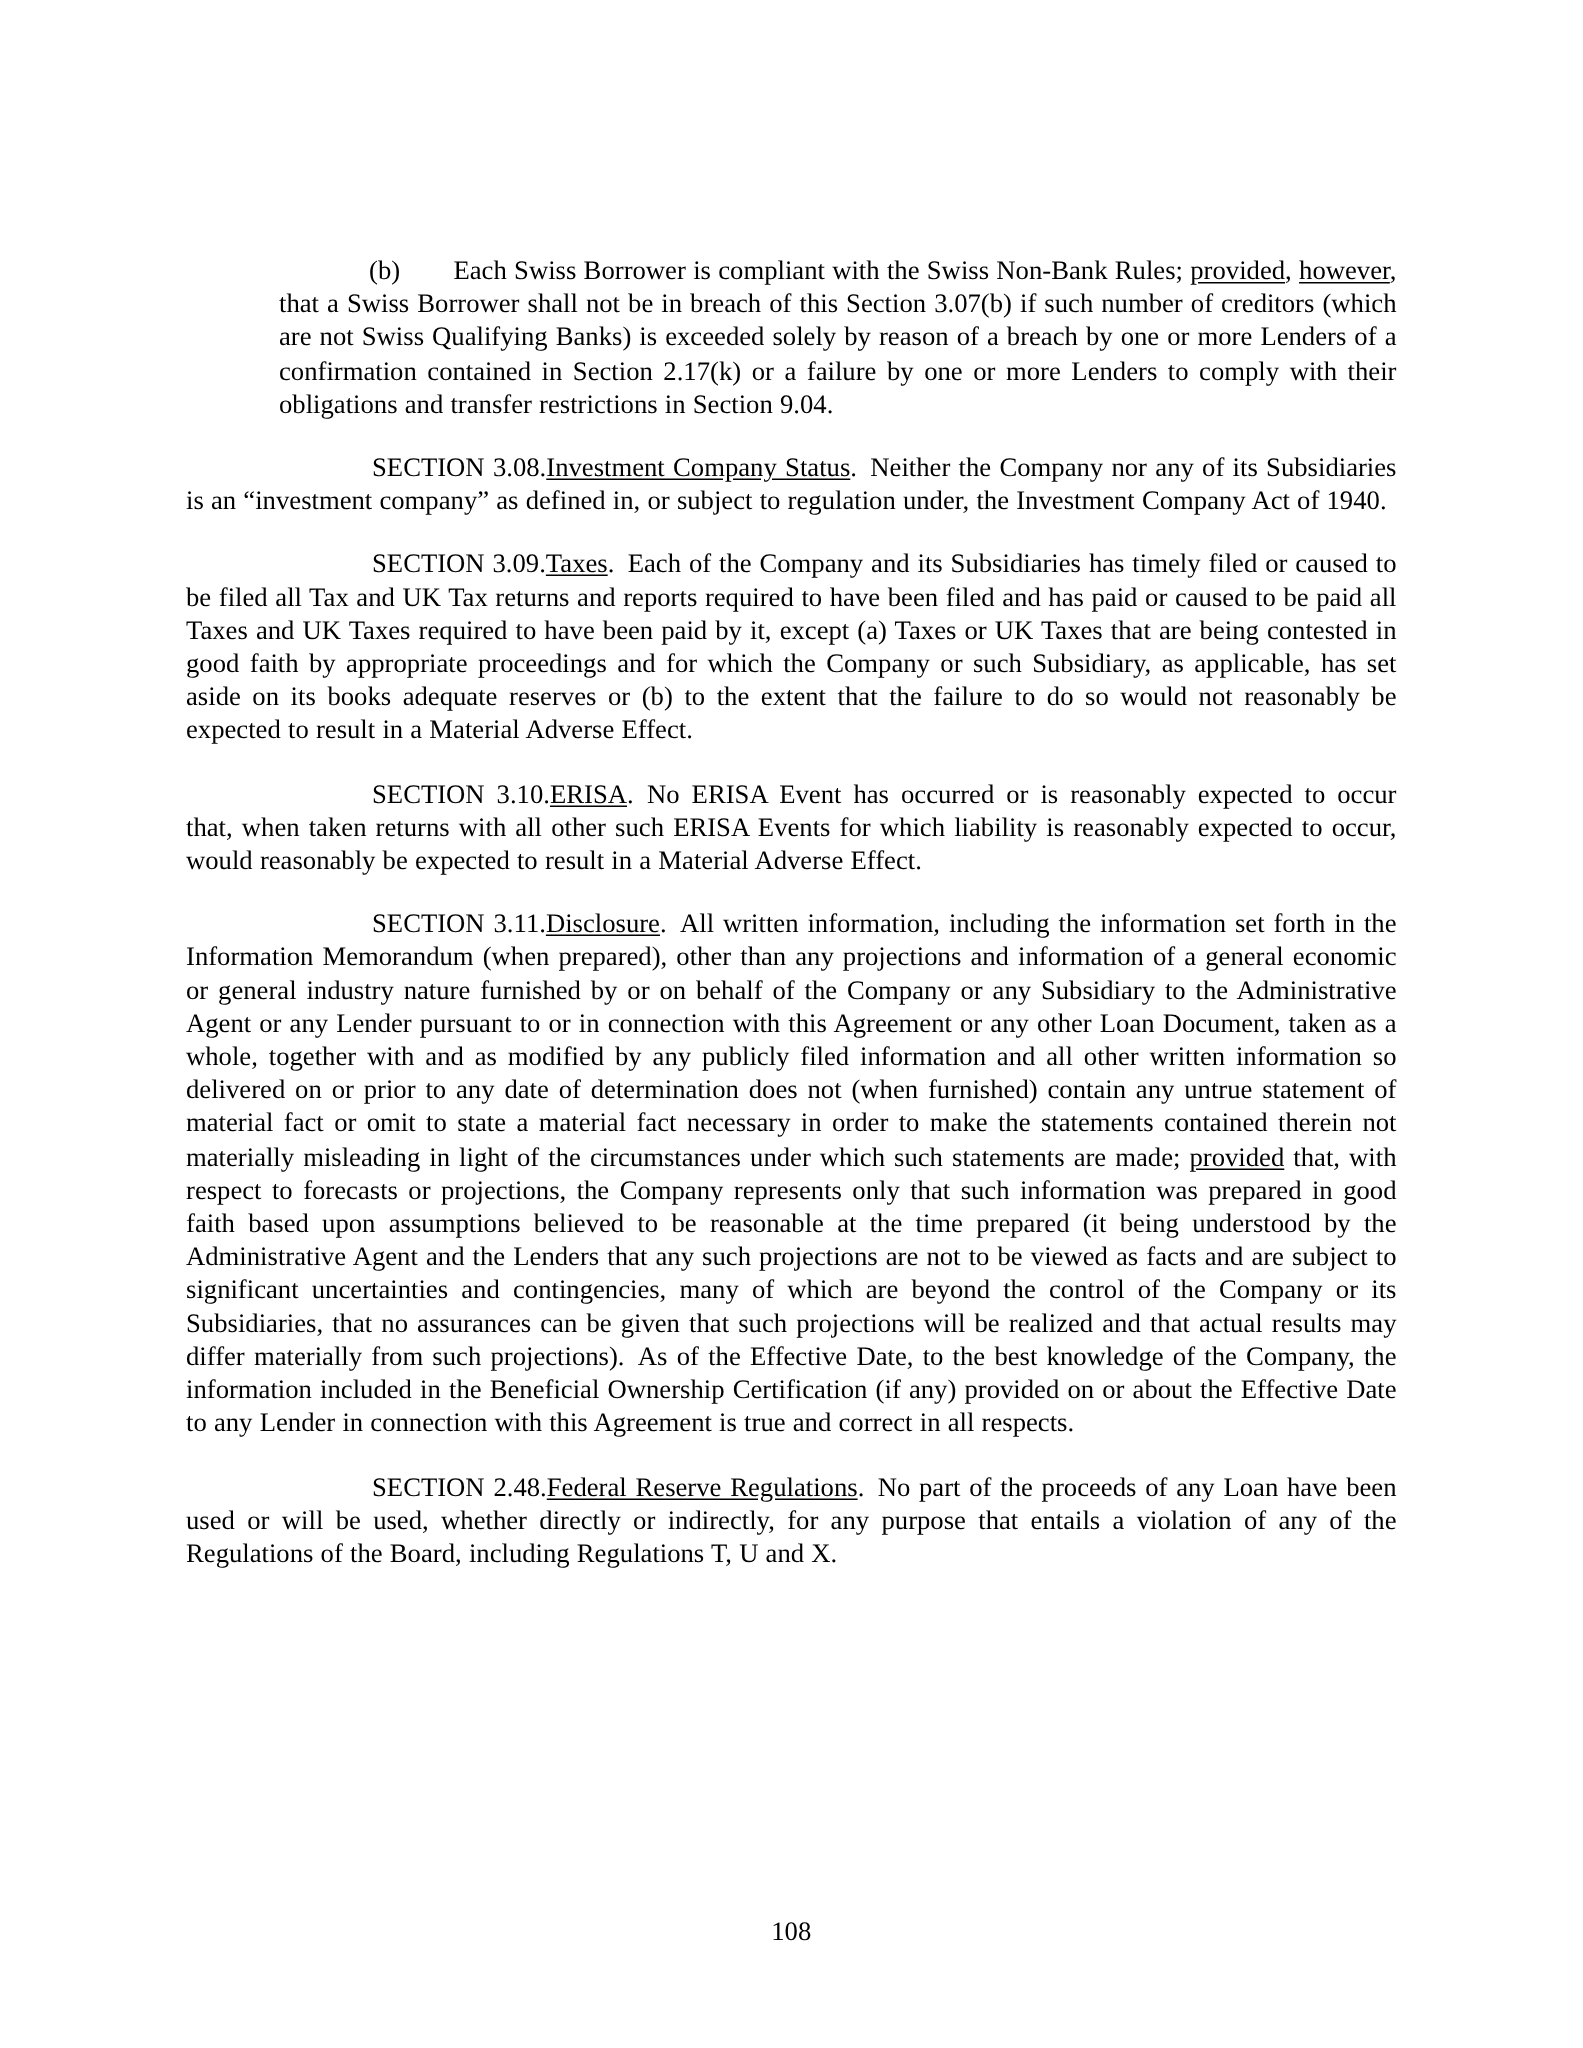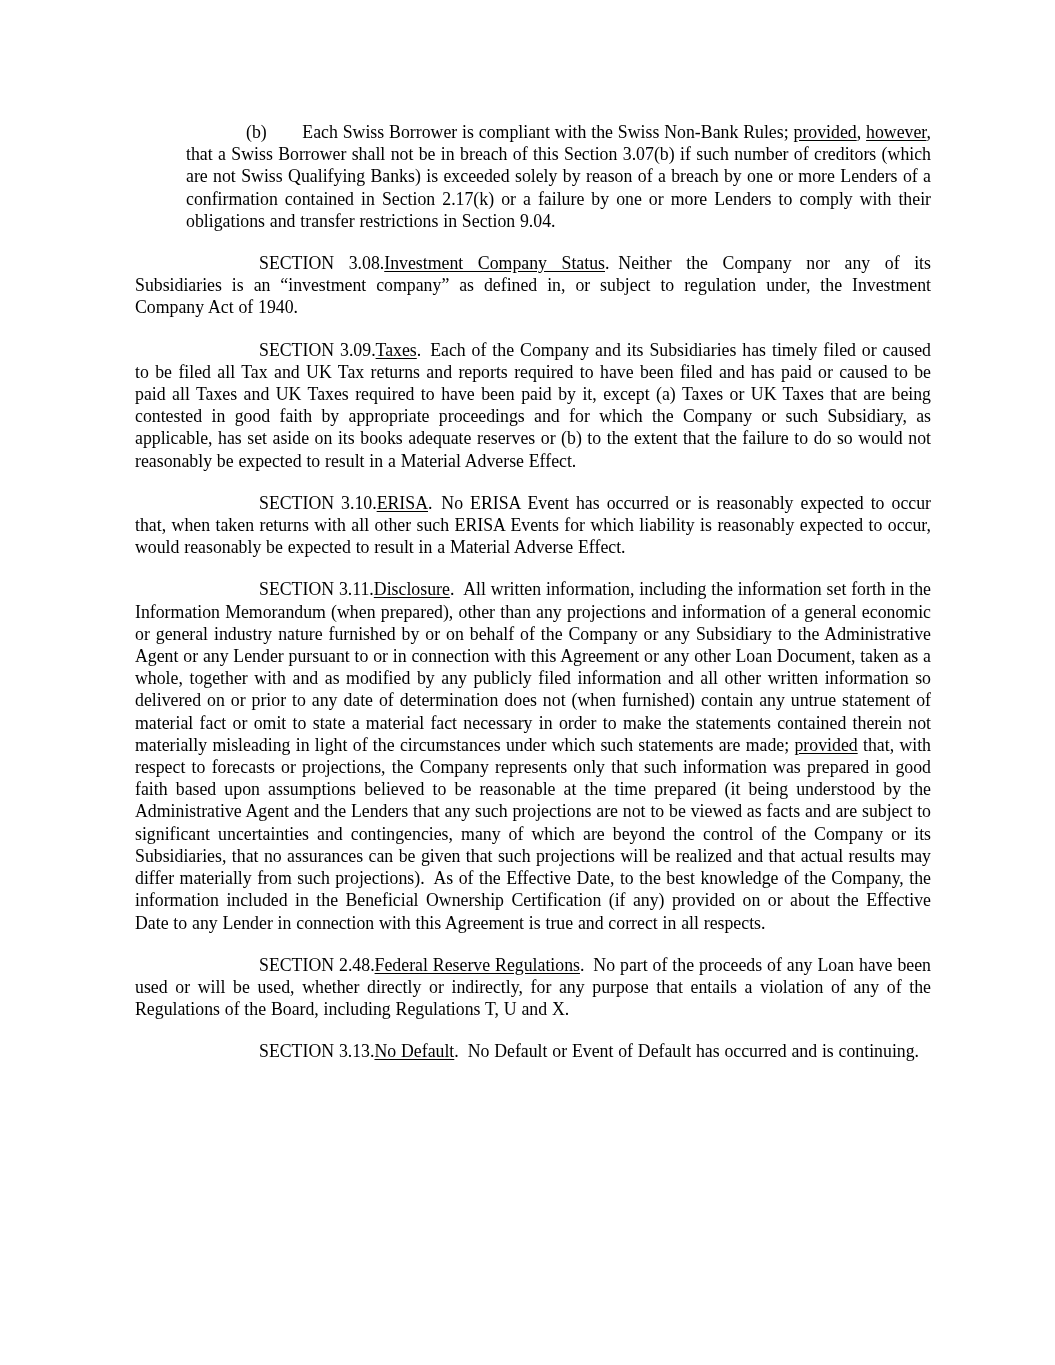--- a/index.html
+++ b/index.html
@@ -29,26 +29,26 @@
   p.para {
     margin: 0 0 20px 0;
     font-size: 17.8px;
     line-height: 22.2px;
     text-align: justify;
     word-spacing: 0.02em;
   }
   
   p.section {
     text-indent: 124px;
-    margin-left: 11px;
   }
   
   p.block {
     margin-left: 62px;
     text-indent: 60px;
+    margin-top: 48px;
   }
   .u {
     text-decoration: underline;
     text-underline-offset: 2px;
   }
   .footer {
     position: absolute;
     top: 1276px;
     left: 0;
     width: 100%;
@@ -61,15 +61,15 @@
 <body>
 
 <div class="page">
   <div class="body-text">
     <p class="para block"><span>(b)  Each Swiss Borrower is compliant with the Swiss Non-Bank Rules; </span><span class="u">provided</span><span>, </span><span class="u">however</span><span>, that a Swiss Borrower shall not be in breach of this Section 3.07(b) if such number of creditors (which are not Swiss Qualifying Banks) is exceeded solely by reason of a breach by one or more Lenders of a confirmation contained in Section 2.17(k) or a failure by one or more Lenders to comply with their obligations and transfer restrictions in Section 9.04.</span></p>
     <p class="para section"><span>SECTION 3.08.</span><span class="u">Investment Company Status</span><span>. Neither the Company nor any of its Subsidiaries is an “investment company” as defined in, or subject to regulation under, the Investment Company Act of 1940.</span></p>
     <p class="para section"><span>SECTION 3.09.</span><span class="u">Taxes</span><span>. Each of the Company and its Subsidiaries has timely filed or caused to be filed all Tax and UK Tax returns and reports required to have been filed and has paid or caused to be paid all Taxes and UK Taxes required to have been paid by it, except (a) Taxes or UK Taxes that are being contested in good faith by appropriate proceedings and for which the Company or such Subsidiary, as applicable, has set aside on its books adequate reserves or (b) to the extent that the failure to do so would not reasonably be expected to result in a Material Adverse Effect.</span></p>
     <p class="para section"><span>SECTION 3.10.</span><span class="u">ERISA</span><span>. No ERISA Event has occurred or is reasonably expected to occur that, when taken returns with all other such ERISA Events for which liability is reasonably expected to occur, would reasonably be expected to result in a Material Adverse Effect.</span></p>
     <p class="para section"><span>SECTION 3.11.</span><span class="u">Disclosure</span><span>. All written information, including the information set forth in the Information Memorandum (when prepared), other than any projections and information of a general economic or general industry nature furnished by or on behalf of the Company or any Subsidiary to the Administrative Agent or any Lender pursuant to or in connection with this Agreement or any other Loan Document, taken as a whole, together with and as modified by any publicly filed information and all other written information so delivered on or prior to any date of determination does not (when furnished) contain any untrue statement of material fact or omit to state a material fact necessary in order to make the statements contained therein not materially misleading in light of the circumstances under which such statements are made; </span><span class="u">provided</span><span> that, with respect to forecasts or projections, the Company represents only that such information was prepared in good faith based upon assumptions believed to be reasonable at the time prepared (it being understood by the Administrative Agent and the Lenders that any such projections are not to be viewed as facts and are subject to significant uncertainties and contingencies, many of which are beyond the control of the Company or its Subsidiaries, that no assurances can be given that such projections will be realized and that actual results may differ materially from such projections). As of the Effective Date, to the best knowledge of the Company, the information included in the Beneficial Ownership Certification (if any) provided on or about the Effective Date to any Lender in connection with this Agreement is true and correct in all respects.</span></p>
     <p class="para section"><span>SECTION 2.48.</span><span class="u">Federal Reserve Regulations</span><span>. No part of the proceeds of any Loan have been used or will be used, whether directly or indirectly, for any purpose that entails a violation of any of the Regulations of the Board, including Regulations T, U and X.</span></p>
-    <p class="para section"><span>SECTION 3.13.</span><span class="u">No Default</span><span>. No Default or Event of Default has occurred and is continuing.</span></p>
   </div>
+  <div class="footer">108</div>
 </div>
 
 </body></html>

